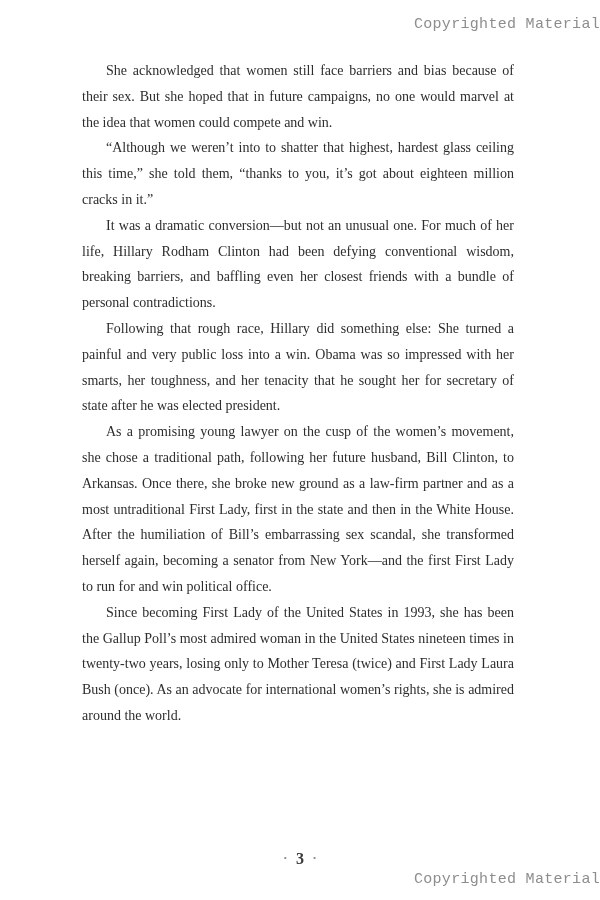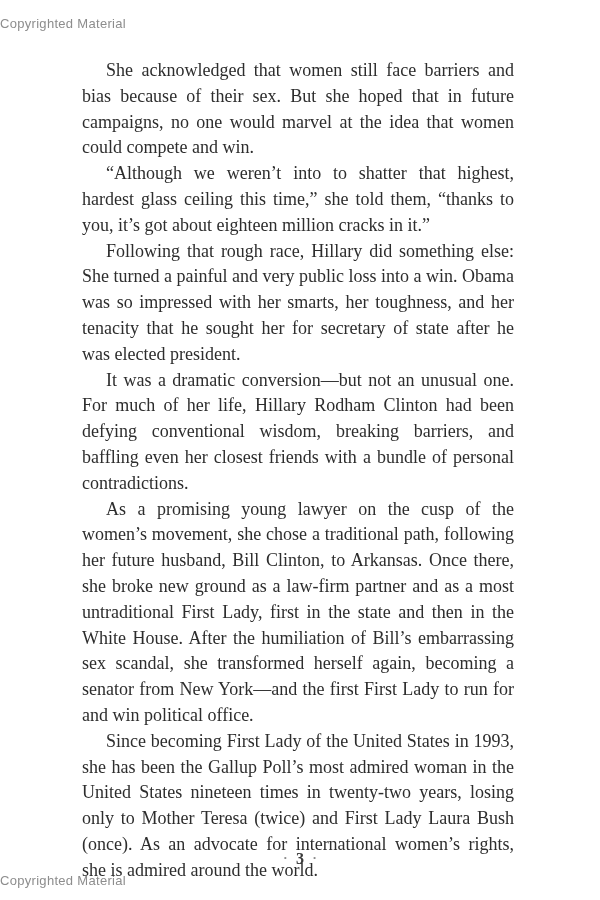--- a/index.html
+++ b/index.html
@@ -9,45 +9,45 @@
   }
   .page {
     position: relative;
     width: 600px;
     height: 900px;
     background: #ffffff;
     font-family: "Liberation Serif", serif;
     overflow: hidden;
   }
   .copyright-notice {
-    text-align: left;
+    text-align: right;
     color: #8d8d8d;
-    font-size: 13px;
+    font-size: 15px;
     letter-spacing: 0.3px;
-    font-family: Liberation Sans, sans-serif;
+    font-family: Liberation Mono, monospace;
   }
   .copyright-top {
     position: absolute;
     top: 16px;
     left: 0;
     width: 100%;
   }
   .copyright-bottom {
     position: absolute;
     bottom: 12px;
     left: 0;
     width: 100%;
   }
   .body-text {
     position: absolute;
     top: 58px;
     left: 82px;
     width: 432px;
     color: #2d2d2d;
-    font-size: 18px;
+    font-size: 14px;
     line-height: 25.8px;
     text-align: justify;
   }
   .body-text p {
     margin: 0;
     padding: 0;
     text-indent: 24px;
   }
   .page-number-row {
     position: absolute;
@@ -74,22 +74,22 @@
 </head>
 <body>
 
 <div class="page">
 
   <div class="copyright-notice copyright-top">Copyrighted Material</div>
 
   <div class="body-text">
     <p>She acknowledged that women still face barriers and bias because of their sex. But she hoped that in future campaigns, no one would marvel at the idea that women could compete and win.</p>
     <p>“Although we weren’t into to shatter that highest, hardest glass ceiling this time,” she told them, “thanks to you, it’s got about eighteen million cracks in it.”</p>
+    <p>It was a dramatic conversion—but not an unusual one. For much of her life, Hillary Rodham Clinton had been defying conventional wisdom, breaking barriers, and baffling even her closest friends with a bundle of personal contradictions.</p>
     <p>Following that rough race, Hillary did something else: She turned a painful and very public loss into a win. Obama was so impressed with her smarts, her toughness, and her tenacity that he sought her for secretary of state after he was elected president.</p>
-    <p>It was a dramatic conversion—but not an unusual one. For much of her life, Hillary Rodham Clinton had been defying conventional wisdom, breaking barriers, and baffling even her closest friends with a bundle of personal contradictions.</p>
     <p>As a promising young lawyer on the cusp of the women’s movement, she chose a traditional path, following her future husband, Bill Clinton, to Arkansas. Once there, she broke new ground as a law-firm partner and as a most untraditional First Lady, first in the state and then in the White House. After the humiliation of Bill’s embarrassing sex scandal, she transformed herself again, becoming a senator from New York—and the first First Lady to run for and win political office.</p>
     <p>Since becoming First Lady of the United States in 1993, she has been the Gallup Poll’s most admired woman in the United States nineteen times in twenty-two years, losing only to Mother Teresa (twice) and First Lady Laura Bush (once). As an advocate for international women’s rights, she is admired around the world.</p>
   </div>
 
   <div class="page-number-row">
     <span class="page-dot">•</span><span class="page-number">3</span><span class="page-dot">•</span>
   </div>
 
   <div class="copyright-notice copyright-bottom">Copyrighted Material</div>
 

